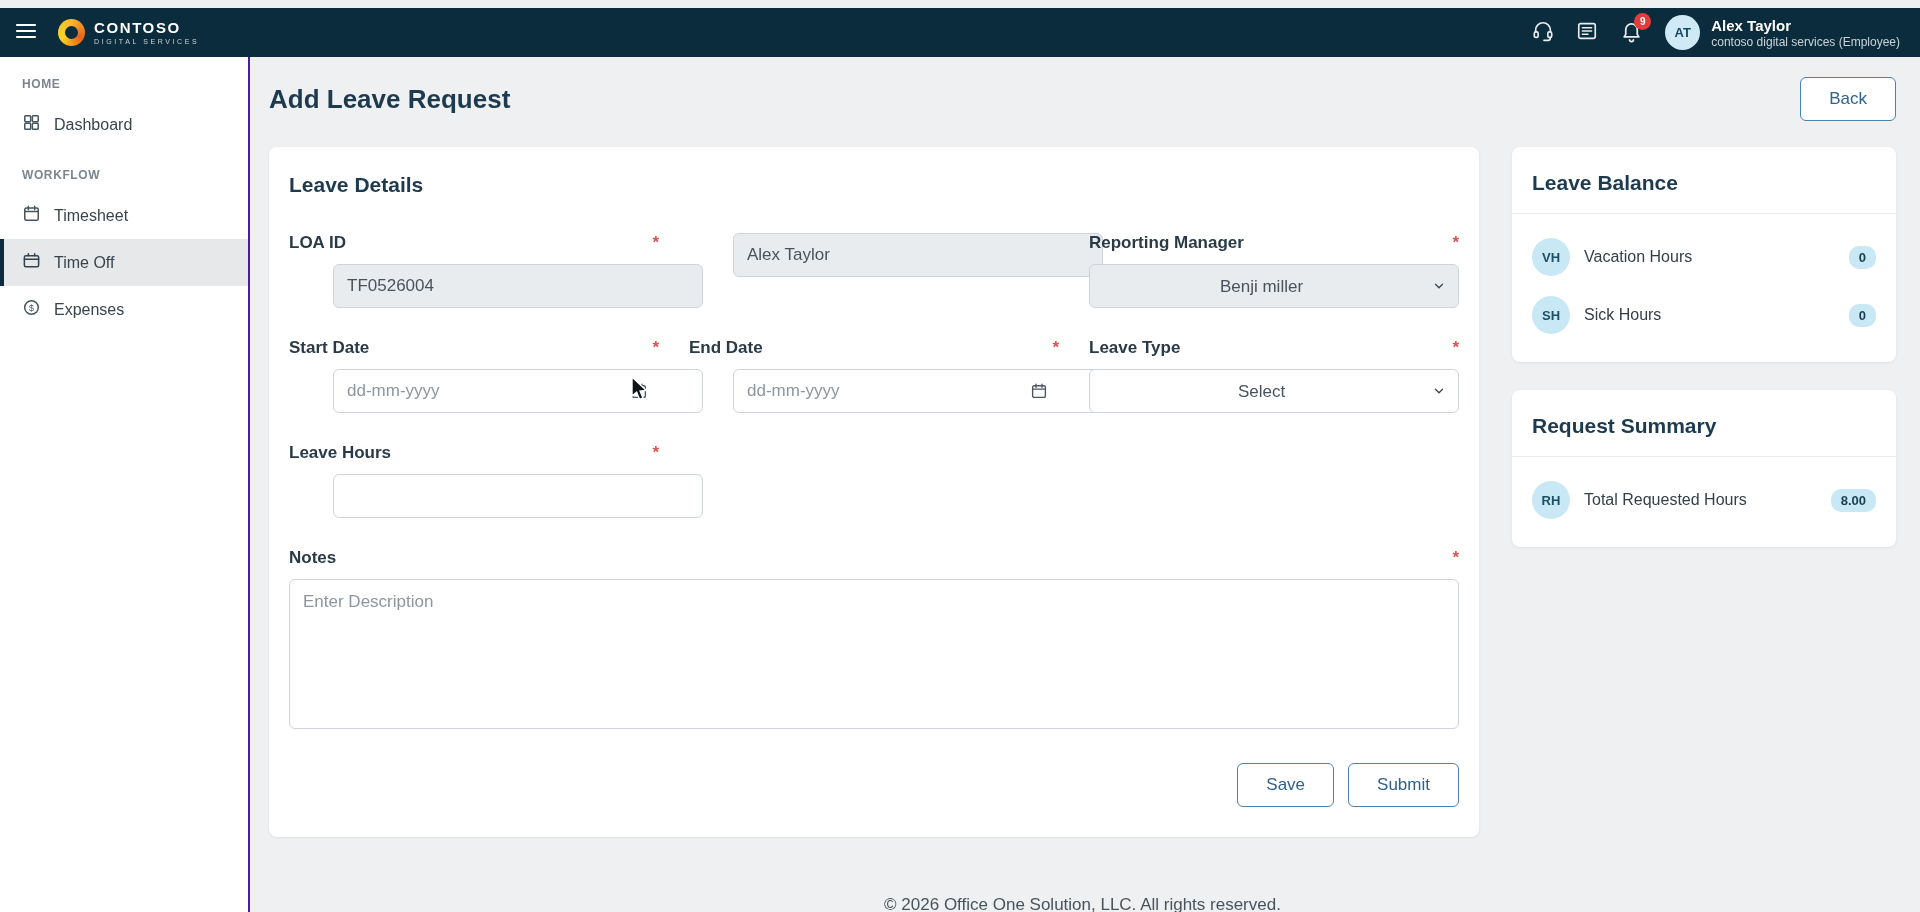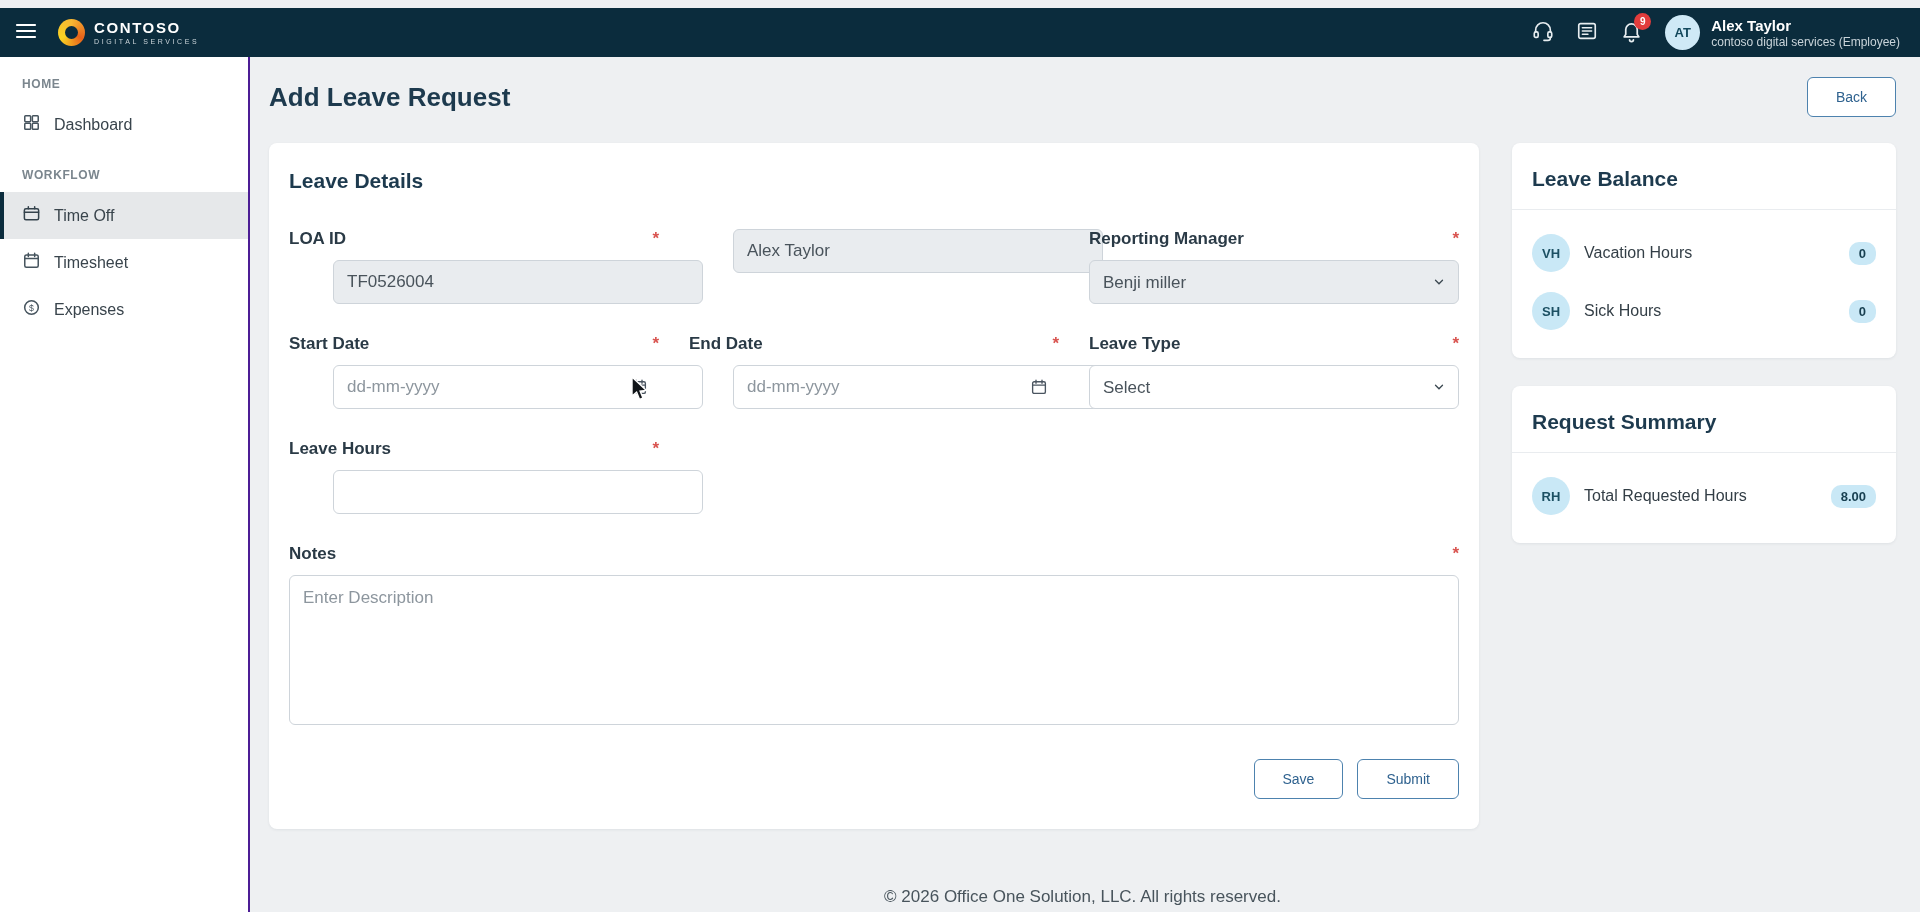--- a/index.html
+++ b/index.html
@@ -54,39 +54,39 @@
 
   
   .main {
     position:absolute; top:49px; left:250px; right:0; bottom:0;
     padding:28px 24px 0 19px; display:flex; flex-direction:column;
   }
   .page-header { display:flex; align-items:center; justify-content:space-between; margin-bottom:26px; }
   .page-title { font-size:26px; font-weight:bold; color:#1d3a4e; margin:0; }
   .btn {
     background:#fff; border:1px solid #4d82ae; color:#2f628f; border-radius:6px;
-    font-size:14px; padding:11px 28px; cursor:pointer; font-family:inherit;
+    font-size:17px; padding:11px 28px; cursor:pointer; font-family:inherit;
   }
   .content-row { display:flex; gap:33px; align-items:flex-start; }
   .card { background:#fff; border-radius:8px; box-shadow:0 1px 3px rgba(20,40,60,.07); }
   .leave-card { flex:1; padding:26px 20px 30px; }
   .card-title { font-size:21px; font-weight:bold; color:#1d3a4e; margin:0; }
   .leave-card .card-title { margin-bottom:36px; }
 
   .form-grid { display:grid; grid-template-columns:repeat(3,1fr); column-gap:30px; row-gap:30px; }
   .field-label { display:flex; font-size:17px; font-weight:bold; color:#2a3a46; margin-bottom:11px;justify-content:space-between; }
   .req { color:#d9534f; }
   .input, .select, .textarea {
     width:100%; border:1px solid #ced4da; border-radius:6px; font-size:17px;
     color:#49535b; background:#fff; font-family:inherit; padding:0 13px;
   }
   .input { height:44px;margin-left:44px; }
   .input::placeholder, .textarea::placeholder { color:#8d969e; }
   .input.disabled { background:#e9ecef; }
-  .select { height:44px; appearance:none; -webkit-appearance:none; cursor:pointer; padding-right:38px; }
+  .select { height:44px; appearance:none; -webkit-appearance:none; cursor:pointer; padding-right:38px;text-align:center; }
   .select.gray { background:#e9ecef; }
   .select-wrap, .date-wrap { position:relative; }
   .select-wrap .chev { position:absolute; right:13px; top:15px; pointer-events:none; }
   .date-wrap .cal { position:absolute; right:11px; top:13px; pointer-events:none; }
   .date-wrap .input { padding-right:38px; }
   .textarea { height:150px; padding:12px 13px; resize:none; }
   .notes-block { margin-top:30px; }
   .actions { display:flex; justify-content:flex-end; gap:14px; margin-top:30px; }
 
   
@@ -171,37 +171,37 @@
           <rect x="3.5" y="3.5" width="7.4" height="7.4" rx="1"></rect>
           <rect x="13.1" y="3.5" width="7.4" height="7.4" rx="1"></rect>
           <rect x="3.5" y="13.1" width="7.4" height="7.4" rx="1"></rect>
           <rect x="13.1" y="13.1" width="7.4" height="7.4" rx="1"></rect>
         </svg>
     </span>
     <span>Dashboard</span>
   </div>
 
   <div class="section-label">WORKFLOW</div>
+  <div class="nav-item">
+    <span>
+      <svg width="19" height="19" viewBox="0 0 24 24" fill="none" stroke="#46545e" stroke-width="1.9" stroke-linecap="round">
+          <rect x="3.5" y="5" width="17" height="15.5" rx="2"></rect>
+          <path d="M3.5 9.5h17M8 3v4M16 3v4"></path>
+        </svg>
+    </span>
+    <span>Timesheet</span>
+  </div>
   <div class="nav-item active">
     <span>
       <svg width="19" height="19" viewBox="0 0 24 24" fill="none" stroke="#34424c" stroke-width="1.9" stroke-linecap="round">
           <rect x="3" y="6" width="18" height="14" rx="2"></rect>
           <path d="M3 10.5h18M8 3.5V6M16 3.5V6"></path>
         </svg>
     </span>
     <span>Time Off</span>
-  </div>
-  <div class="nav-item">
-    <span>
-      <svg width="19" height="19" viewBox="0 0 24 24" fill="none" stroke="#46545e" stroke-width="1.9" stroke-linecap="round">
-          <rect x="3.5" y="5" width="17" height="15.5" rx="2"></rect>
-          <path d="M3.5 9.5h17M8 3v4M16 3v4"></path>
-        </svg>
-    </span>
-    <span>Timesheet</span>
   </div>
   <div class="nav-item">
     <span>
       <svg width="19" height="19" viewBox="0 0 24 24" fill="none" stroke="#46545e" stroke-width="1.9">
           <circle cx="12" cy="12" r="8.6"></circle>
           <text x="12" y="16" text-anchor="middle" font-size="11" stroke="none" fill="#46545e" font-family="inherit">$</text>
         </svg>
     </span>
     <span>Expenses</span>
   </div>

